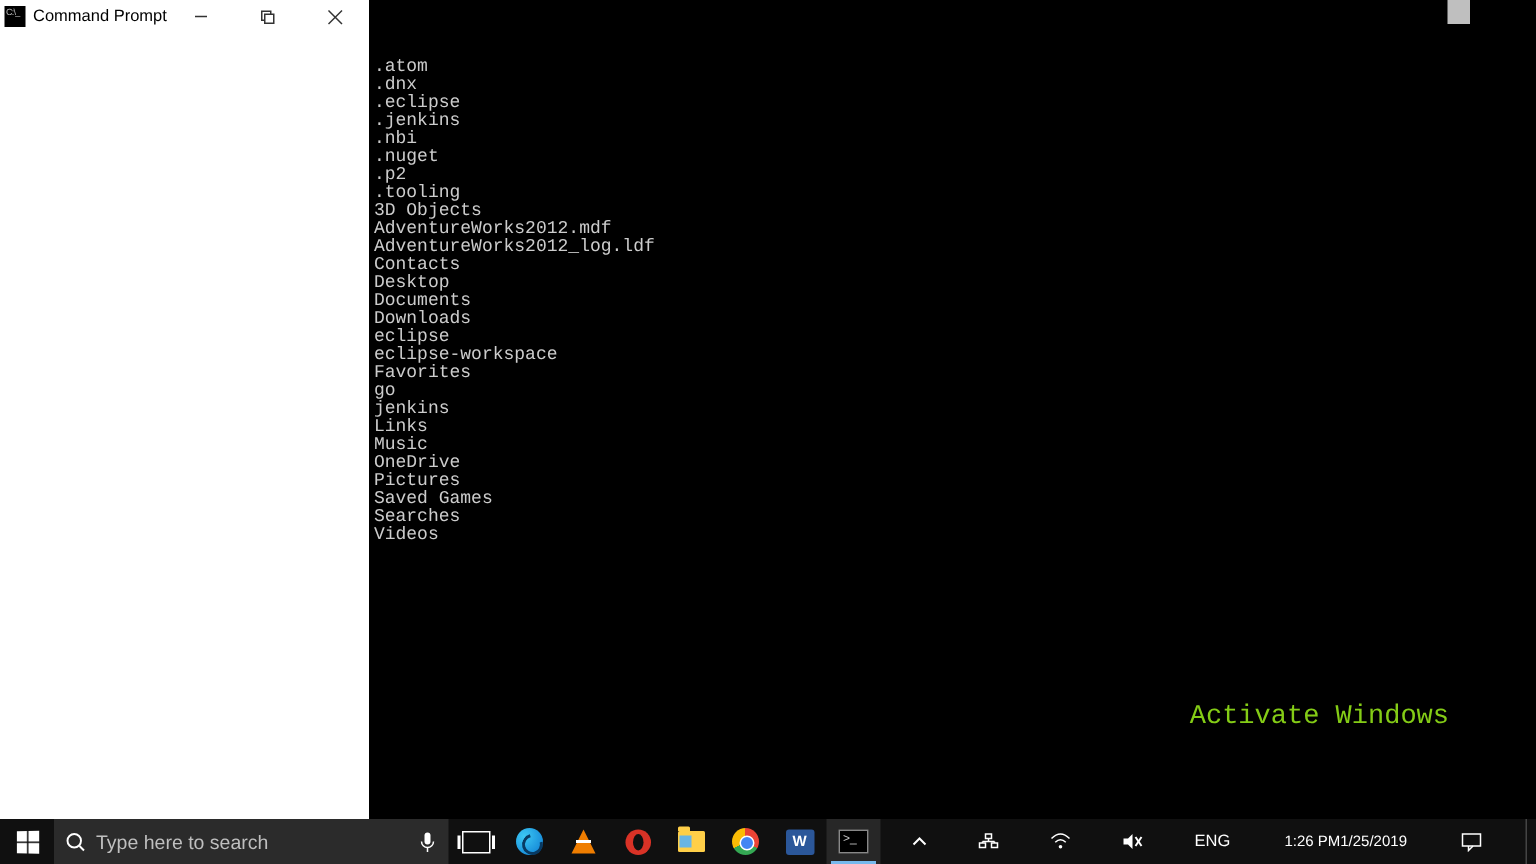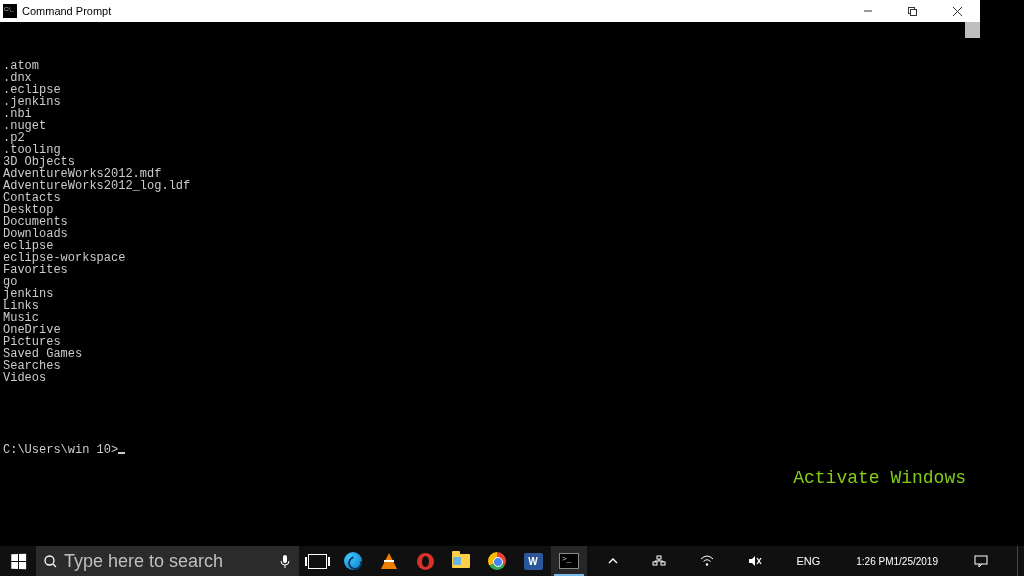--- a/index.html
+++ b/index.html
@@ -11,21 +11,21 @@
     font-family: "Segoe UI", Arial, sans-serif;
     background: #000;
   }
   .window {
     position: absolute;
     left: 0; top: 0;
     width: 980px;
     height: 546px;
     background: #fff;
     display: flex;
-    flex-direction: column;
+    flex-direction: row;
   }
   .titlebar {
     height: 22px;
     background: #fff;
     display: flex;
     align-items: center;
     font-size: 11px;
     color: #000;
     border-bottom: 0;
   }
@@ -119,21 +119,21 @@
     gap:1px;
     transform: perspective(40px) rotateY(-8deg);
   }
   .win-logo span { background:#fff; }
   .search-box {
     width:263px;
     background:#2b2b2b;
     display:flex;
     align-items:center;
     color:#bfbfbf;
-    font-size:18px;
+    font-size:13px;
   }
   .search-box .search-icon{
     width:28px; display:flex;align-items:center;justify-content:center;
   }
   .search-box .mic-icon{
     width:28px; display:flex;align-items:center;justify-content:center;
     margin-left:auto;
   }
   .tb-icon {
     width:36px;
@@ -212,21 +212,20 @@
           <line x1="1" y1="1" x2="10" y2="10" stroke="#333" stroke-width="1"></line>
           <line x1="10" y1="1" x2="1" y2="10" stroke="#333" stroke-width="1"></line>
         </svg>
     </div>
   </div>
 
   <div class="terminal">
     <div class="scrollbar"></div>
     <div id="term-output"><div class="line">.atom</div><div class="line">.dnx</div><div class="line">.eclipse</div><div class="line">.jenkins</div><div class="line">.nbi</div><div class="line">.nuget</div><div class="line">.p2</div><div class="line">.tooling</div><div class="line">3D Objects</div><div class="line">AdventureWorks2012.mdf</div><div class="line">AdventureWorks2012_log.ldf</div><div class="line">Contacts</div><div class="line">Desktop</div><div class="line">Documents</div><div class="line">Downloads</div><div class="line">eclipse</div><div class="line">eclipse-workspace</div><div class="line">Favorites</div><div class="line">go</div><div class="line">jenkins</div><div class="line">Links</div><div class="line">Music</div><div class="line">OneDrive</div><div class="line">Pictures</div><div class="line">Saved Games</div><div class="line">Searches</div><div class="line">Videos</div></div>
     <div class="line"> </div>
-    <div class="line"><span>C:\Users\win 10&gt;</span><span class="cursor"></span></div>
 
     <div class="activate">
       <div class="big">Activate Windows</div>
     </div>
   </div>
 </div>
 
 <div class="taskbar">
   <div class="start-btn">
     <div class="win-logo">

